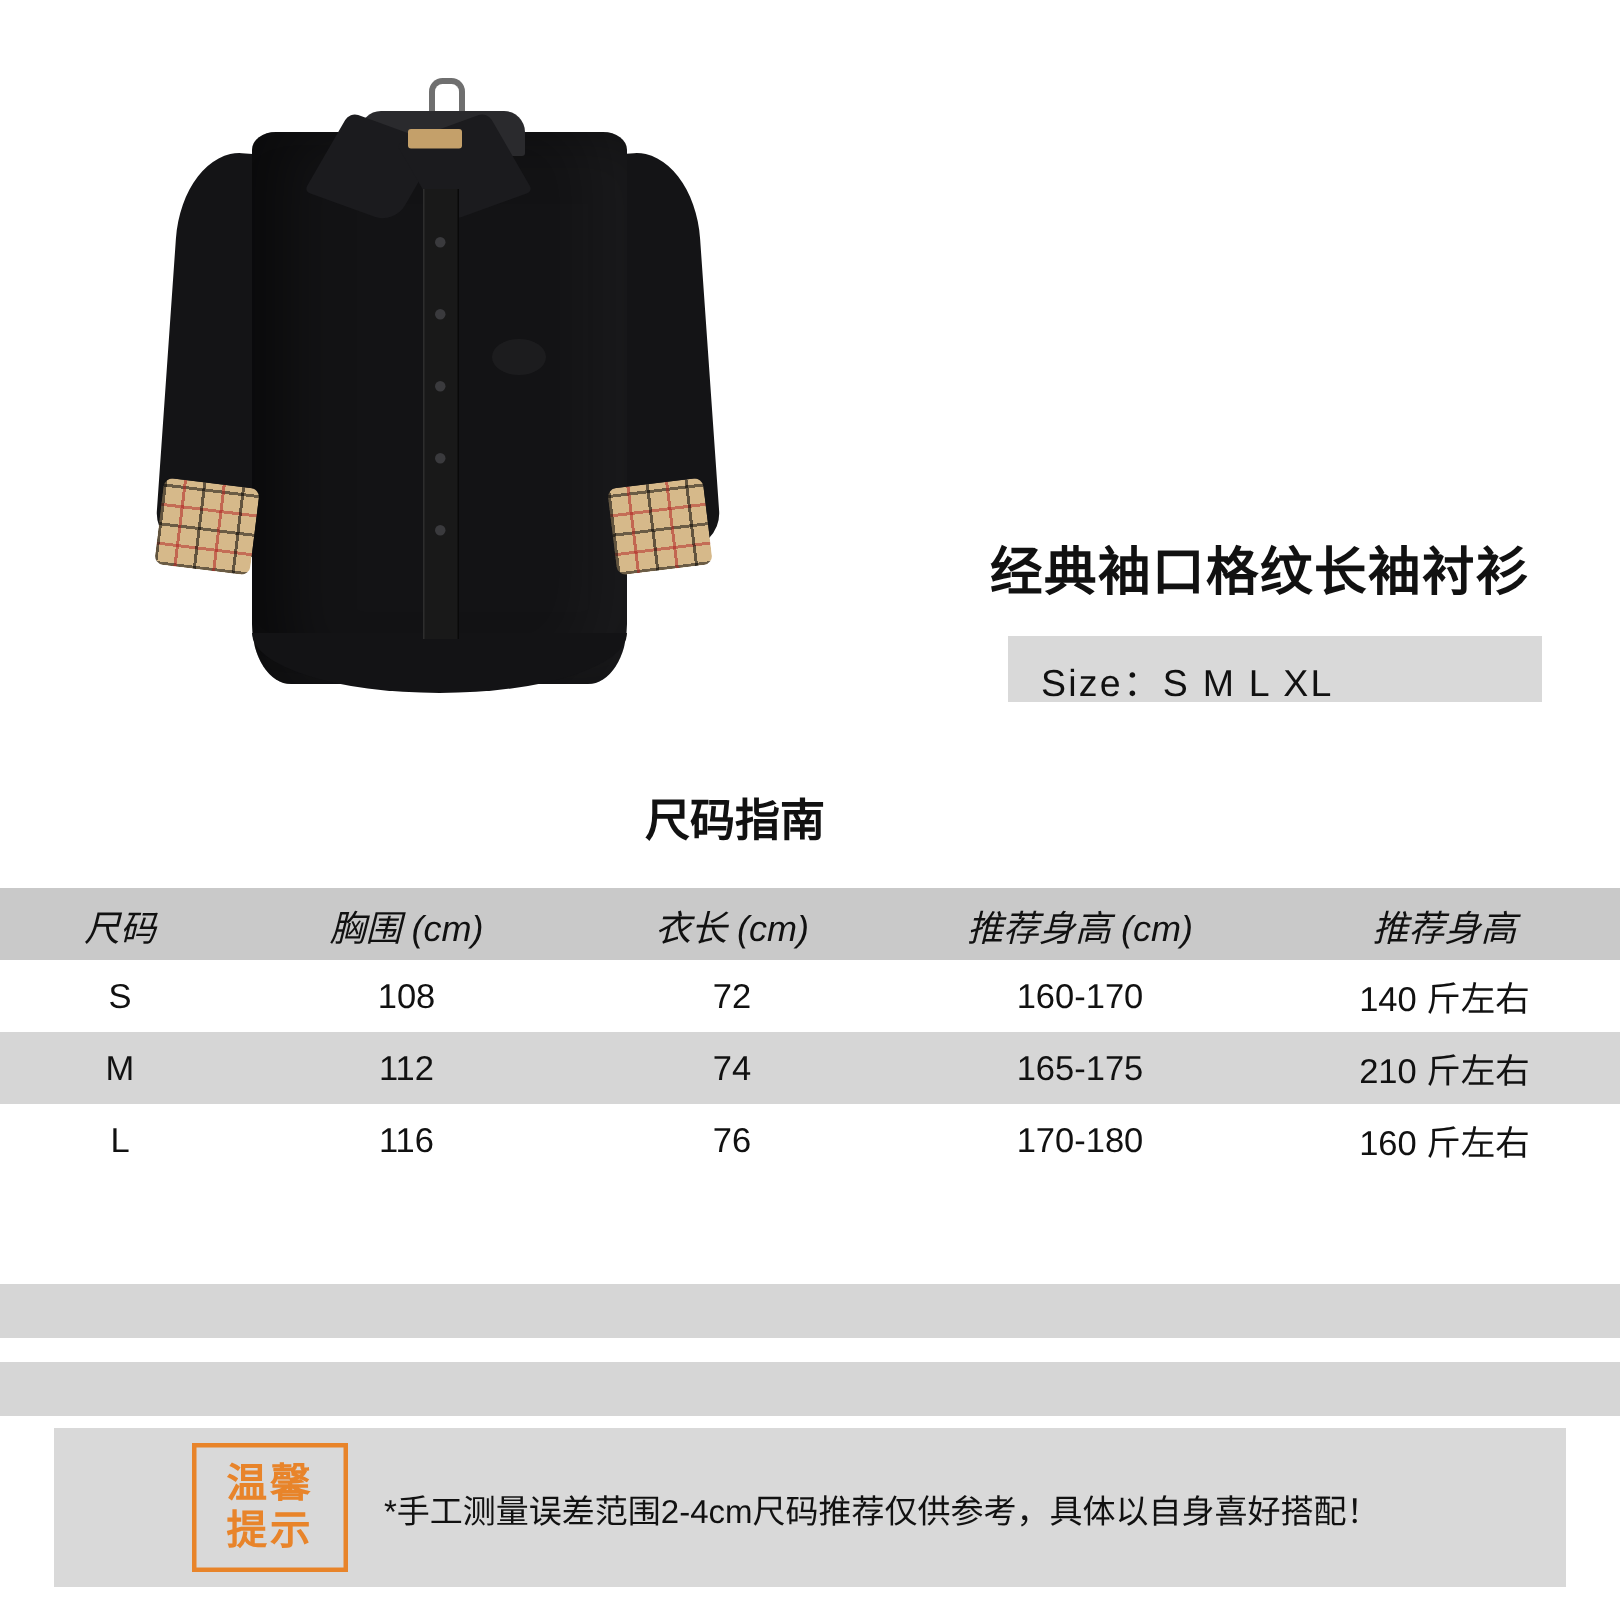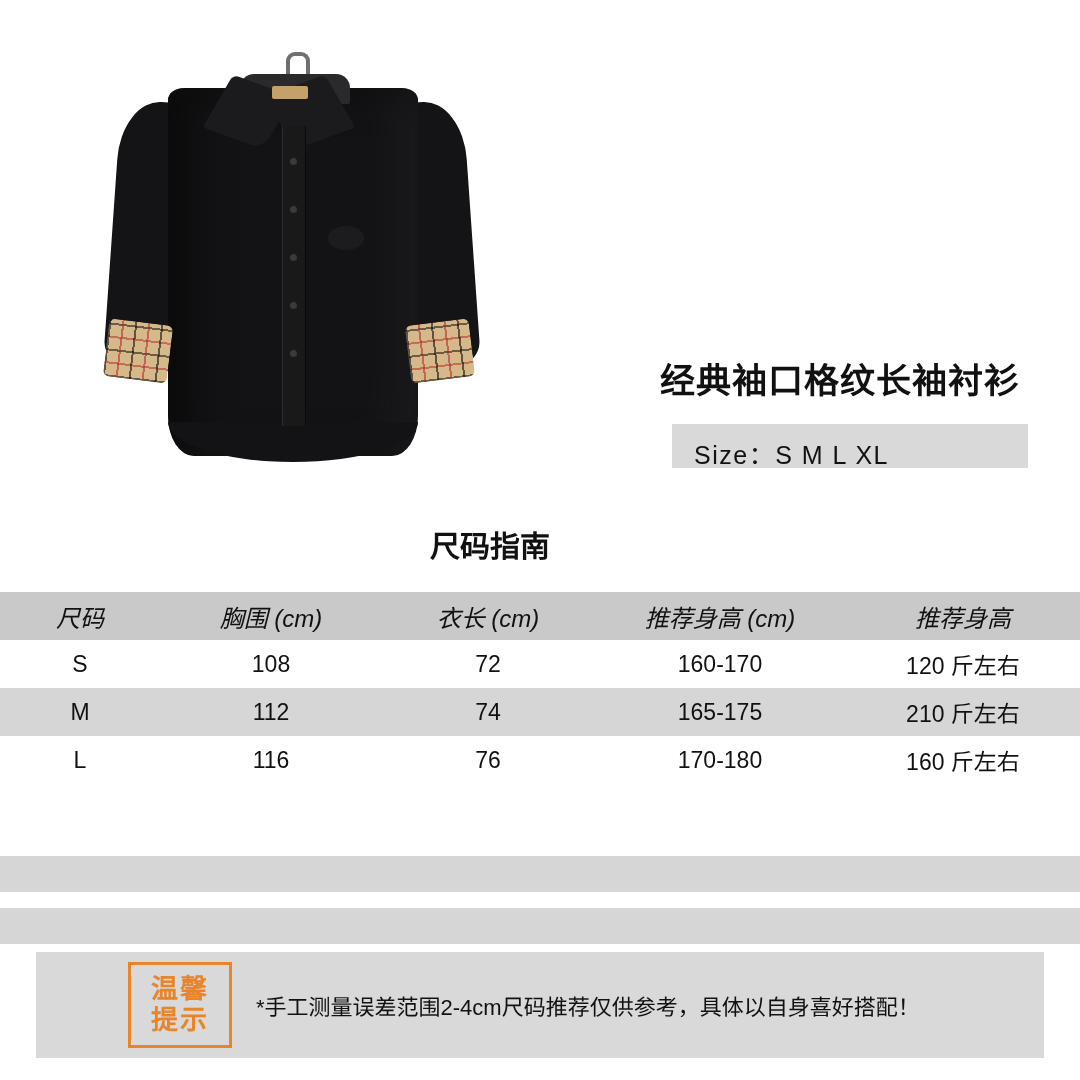--- a/index.html
+++ b/index.html
@@ -351,21 +351,21 @@
       <th>推荐身高 (cm)</th>
       <th>推荐身高</th>
     </tr>
   </thead>
   <tbody>
     <tr>
       <td>S</td>
       <td>108</td>
       <td>72</td>
       <td>160-170</td>
-      <td>120 斤左右</td>
+      <td>140 斤左右</td>
     </tr>
     <tr>
       <td>M</td>
       <td>112</td>
       <td>74</td>
       <td>165-175</td>
       <td>210 斤左右</td>
     </tr>
     <tr>
       <td>L</td>

